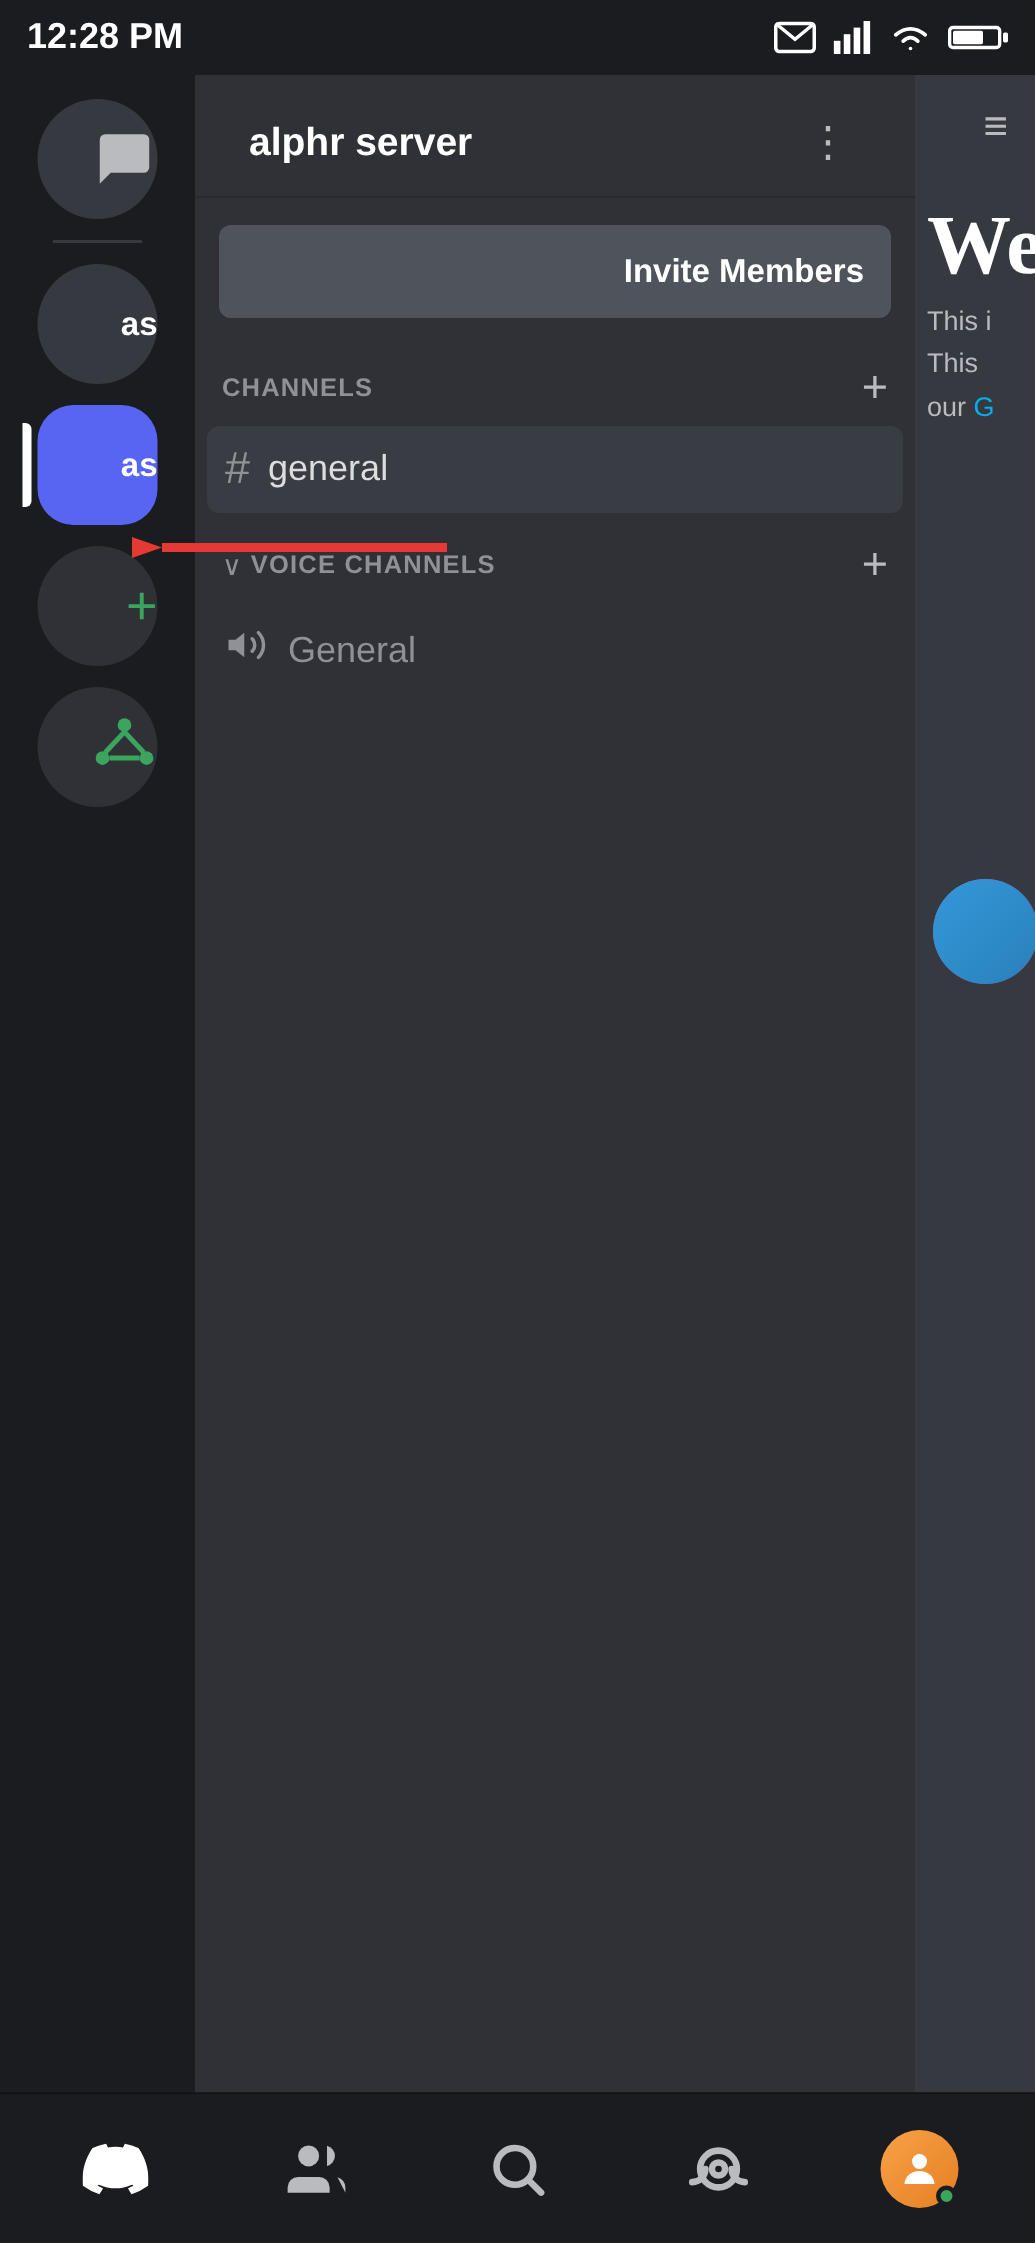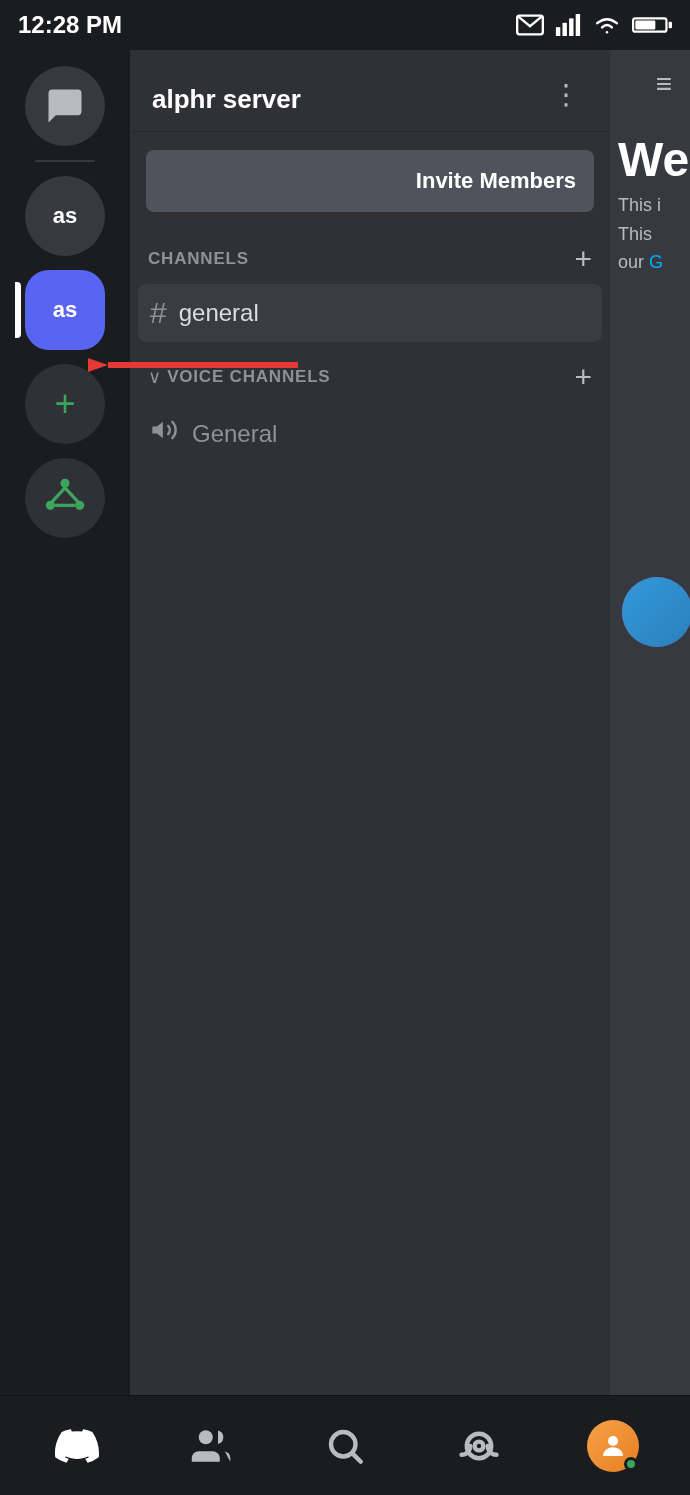--- a/index.html
+++ b/index.html
@@ -62,21 +62,21 @@
       position: relative;
     }
 
     .server-icon {
       width: 80px;
       height: 80px;
       border-radius: 50%;
       background: #36393f;
       display: flex;
       align-items: center;
-      justify-content: center;
+      justify-content: flex-end;
       cursor: pointer;
       position: relative;
     }
 
     .server-icon.dm-icon {
       background: #36393f;
     }
 
     .server-icon.active {
       border-radius: 24px;
@@ -122,23 +122,23 @@
     
     .channel-panel {
       flex: 1;
       background: #2f3136;
       display: flex;
       flex-direction: column;
       min-width: 0;
     }
 
     .channel-header {
-      padding: 24px 22px 16px;
-      display: flex;
-      align-items: flex-end;
+      padding: 24px 36px 16px;
+      display: flex;
+      align-items: center;
       justify-content: space-between;
       border-bottom: 1px solid #26282c;
     }
 
     .server-name {
       color: #fff;
       font-size: 26px;
       font-weight: 700;
     }
 
@@ -445,21 +445,21 @@
       </span>
       <span class="voice-channel-name">General</span>
     </div>
   </div>
 
   <div class="right-panel">
     <div class="right-panel-header">
       <span class="hamburger-icon">≡</span>
     </div>
     <div class="right-panel-content">
-      <div style="font-size:48px; font-weight:800; color:#fff; line-height:1.1;">We</div>
+      <div style="font-size:56px; font-weight:800; color:#fff; line-height:1.1;font-family:Liberation Serif, serif;">We</div>
       <div style="color:#b9bbbe; font-size:18px; margin-top:4px; line-height:1.6;">
         <div>This i</div>
         <div>This </div>
         <div style="color:#b9bbbe;">our <span style="color:#00aff4;">G</span></div>
       </div>
 
       <div style="position:relative; margin-top: 300px;">
         <div style="width:70px; height:70px; border-radius:50%; background: linear-gradient(135deg, #9b59b6, #8e44ad); position:absolute; right:-10px; top:0;"></div>
       </div>
       <div style="position:relative; margin-top: 180px;">

